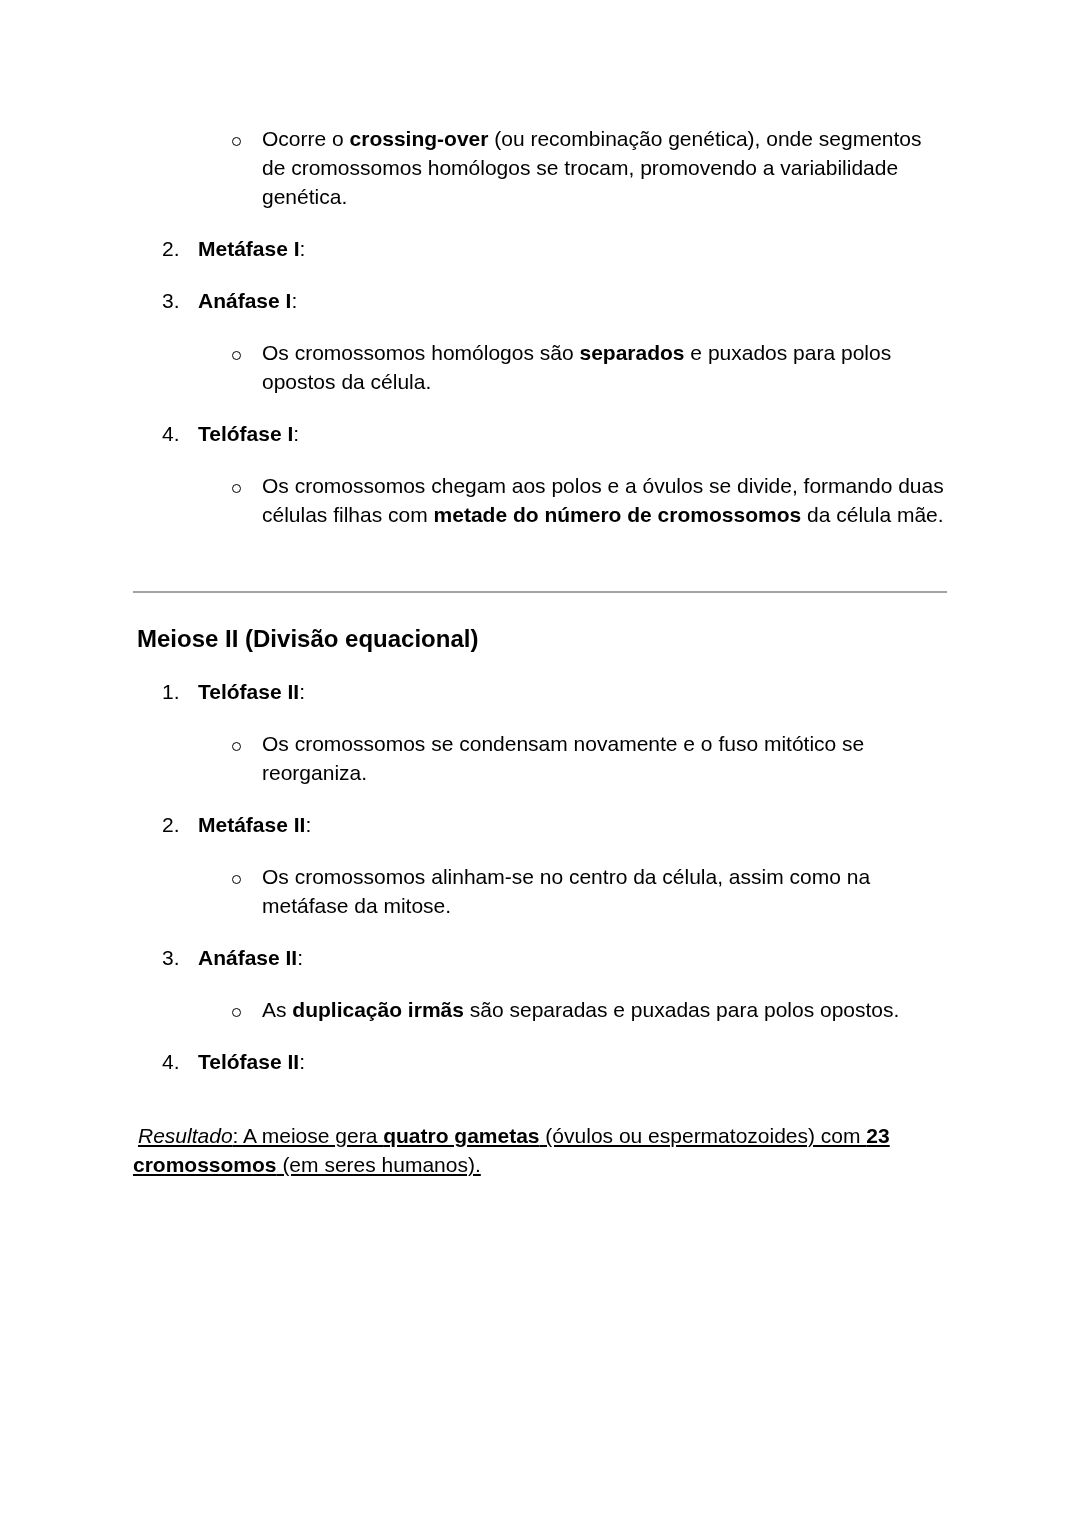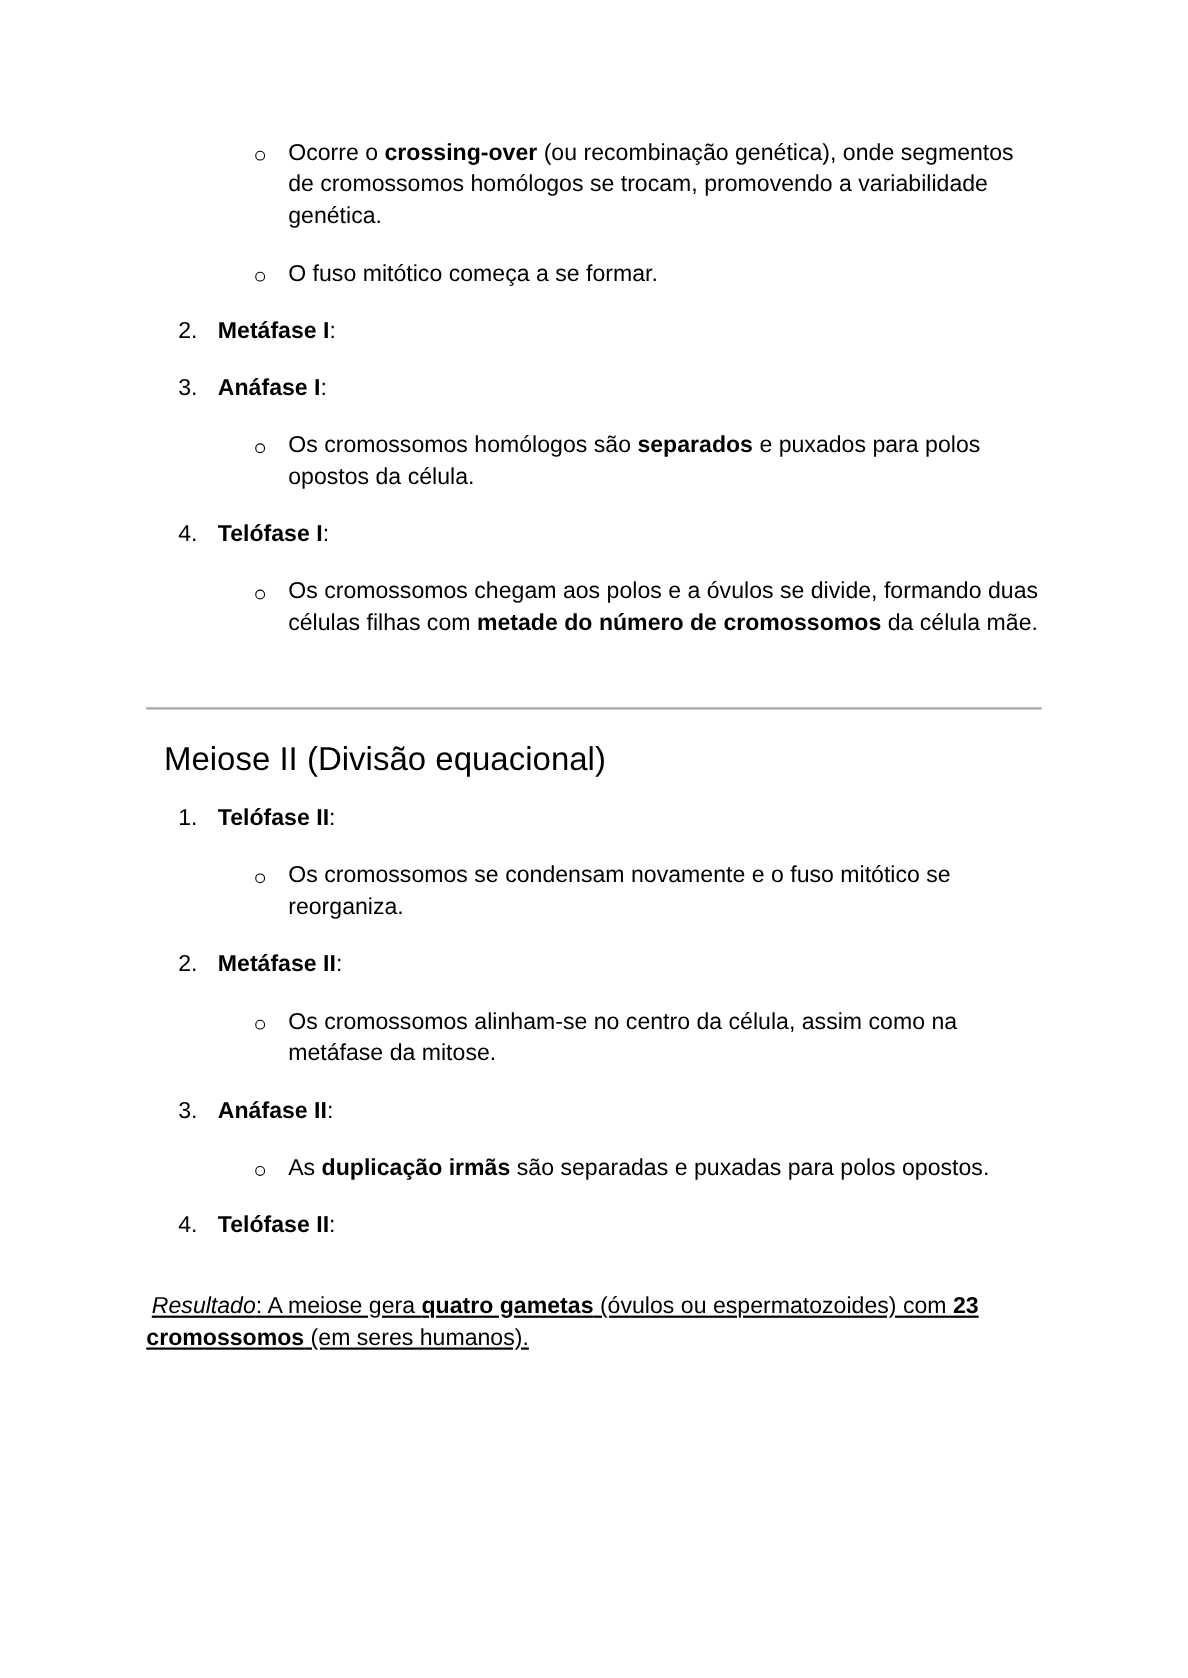--- a/index.html
+++ b/index.html
@@ -39,49 +39,43 @@
     width: 9px;
     height: 9px;
     border-radius: 50%;
     margin-top: 13px;
   }
   .dot.disc   { background: #000000; }
   .dot.circle { border: 1.5px solid #000000; background: transparent; }
   .b { font-weight: 700; }
   .i { font-style: italic; }
   .heading {
-    font-size: 30px;
+    font-size: 24px;
     line-height: 38px;
-    font-weight: 400;
-    margin: 0 0 19px 16px;
+    font-weight: 700;
+    margin: 0 0 19px 4px;
   }
   .divider {
     border: none;
     height: 2px;
     width: 100%;
     margin: 39px 0 27px 0;
   }
   .para { margin: 22px 0 23px 0; text-indent: 5px; text-decoration: underline; }
 </style>
 </head>
 <body>
 
 <div class="page">
   <div class="doc" id="doc-content">
       <div class="blk li l2">
         <span class="marker">
           <span class="dot circle"></span>
         </span>
         <div class="text"><span>Ocorre o </span><span class="b">crossing-over</span><span> (ou recombinação genética), onde segmentos de cromossomos homólogos se trocam, promovendo a variabilidade genética.</span></div>
-      </div>
-      <div class="blk li l2">
-        <span class="marker">
-          <span class="dot circle"></span>
-        </span>
-        <div class="text"><span>O fuso mitótico começa a se formar.</span></div>
       </div>
       <div class="blk li l1">
         <span class="marker">2.</span>
         <div class="text"><span class="b">Metáfase I</span><span>:</span></div>
       </div>
       <div class="blk li l1">
         <span class="marker">3.</span>
         <div class="text"><span class="b">Anáfase I</span><span>:</span></div>
       </div>
       <div class="blk li l2">

